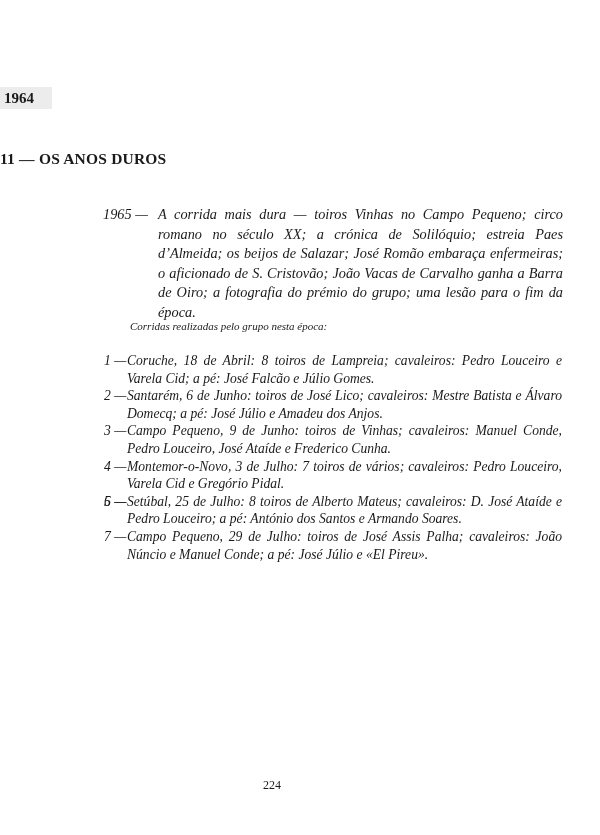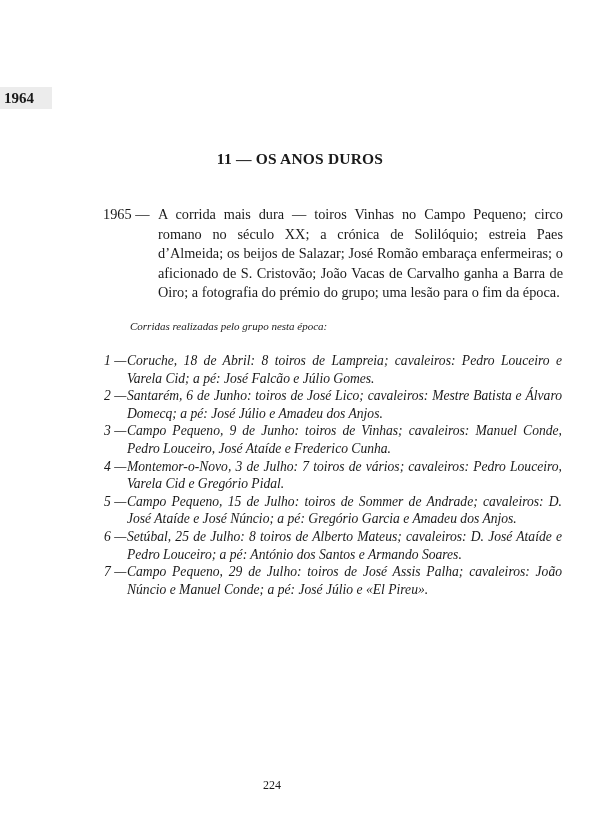--- a/index.html
+++ b/index.html
@@ -6,26 +6,26 @@
   body {
     width: 600px; height: 835px; background: #ffffff; position: relative; overflow: hidden;
     font-family: "Liberation Serif", "DejaVu Serif", serif; color: #1a1a1a;
   }
   .year-tab {
     position: absolute; left: 0; top: 87px; width: 52px; height: 22px;
     background: #ececec; font-weight: bold; font-size: 15px;
     display: flex; align-items: center; justify-content: flex-end; padding-right: 18px; box-sizing: border-box;
   }
   .chapter-title {
-    position: absolute; left: 0; width: 600px; top: 150px; text-align: center;
+    position: absolute; left: 0; width: 600px; top: 150px; text-align: left;
     font-weight: bold; font-size: 15.5px; letter-spacing: 0.2px;
   }
   .intro {
     position: absolute; left: 103px; top: 205px; width: 460px;
-    font-size: 14.3px; line-height: 19.5px; text-align: justify;
+    font-size: 14.3px; line-height: 19.5px; text-align: justify; font-style: italic;
   }
   .intro .yr { position: absolute; left: 0; top: 0; }
   .intro .body { margin-left: 55px; display: block; text-indent: 0; }
   .intro-wrap { position: relative; }
   .section-heading {
     position: absolute; left: 130px; top: 320px; font-style: italic; font-size: 11px;
   }
   .list {
     position: absolute; left: 104px; top: 352px; width: 458px; margin: 0; padding: 0; list-style: none;
     font-style: italic; font-size: 13.6px; line-height: 17.6px;
@@ -52,18 +52,18 @@
   </div>
 </div>
 
 <div class="section-heading">Corridas realizadas pelo grupo nesta época:</div>
 
 <ol class="list">
   <li><span class="num">1 —</span><span>Coruche, 18 de Abril: 8 toiros de Lampreia; cavaleiros: Pedro Louceiro e Varela Cid; a pé: José Falcão e Júlio Gomes.</span></li>
   <li><span class="num">2 —</span><span>Santarém, 6 de Junho: toiros de José Lico; cavaleiros: Mestre Batista e Álvaro Domecq; a pé: José Júlio e Amadeu dos Anjos.</span></li>
   <li><span class="num">3 —</span><span>Campo Pequeno, 9 de Junho: toiros de Vinhas; cavaleiros: Manuel Conde, Pedro Louceiro, José Ataíde e Frederico Cunha.</span></li>
   <li><span class="num">4 —</span><span>Montemor-o-Novo, 3 de Julho: 7 toiros de vários; cavaleiros: Pedro Louceiro, Varela Cid e Gregório Pidal.</span></li>
-  <li><span class="num">5 —</span><span>Campo Pequeno, 15 de Julho: toiros de Sommer de Andrade; cavaleiros: D. José Ataíde e José Núncio; a pé: Gregório Garcia e Amadeu dos Anjos.</span></li>
+  <li><span class="num">5 —</span></li>
   <li><span class="num">6 —</span><span>Setúbal, 25 de Julho: 8 toiros de Alberto Mateus; cavaleiros: D. José Ataíde e Pedro Louceiro; a pé: António dos Santos e Armando Soares.</span></li>
   <li><span class="num">7 —</span><span>Campo Pequeno, 29 de Julho: toiros de José Assis Palha; cavaleiros: João Núncio e Manuel Conde; a pé: José Júlio e «El Pireu».</span></li>
 </ol>
 
 <div class="page-number">224</div>
 
 </body></html>

